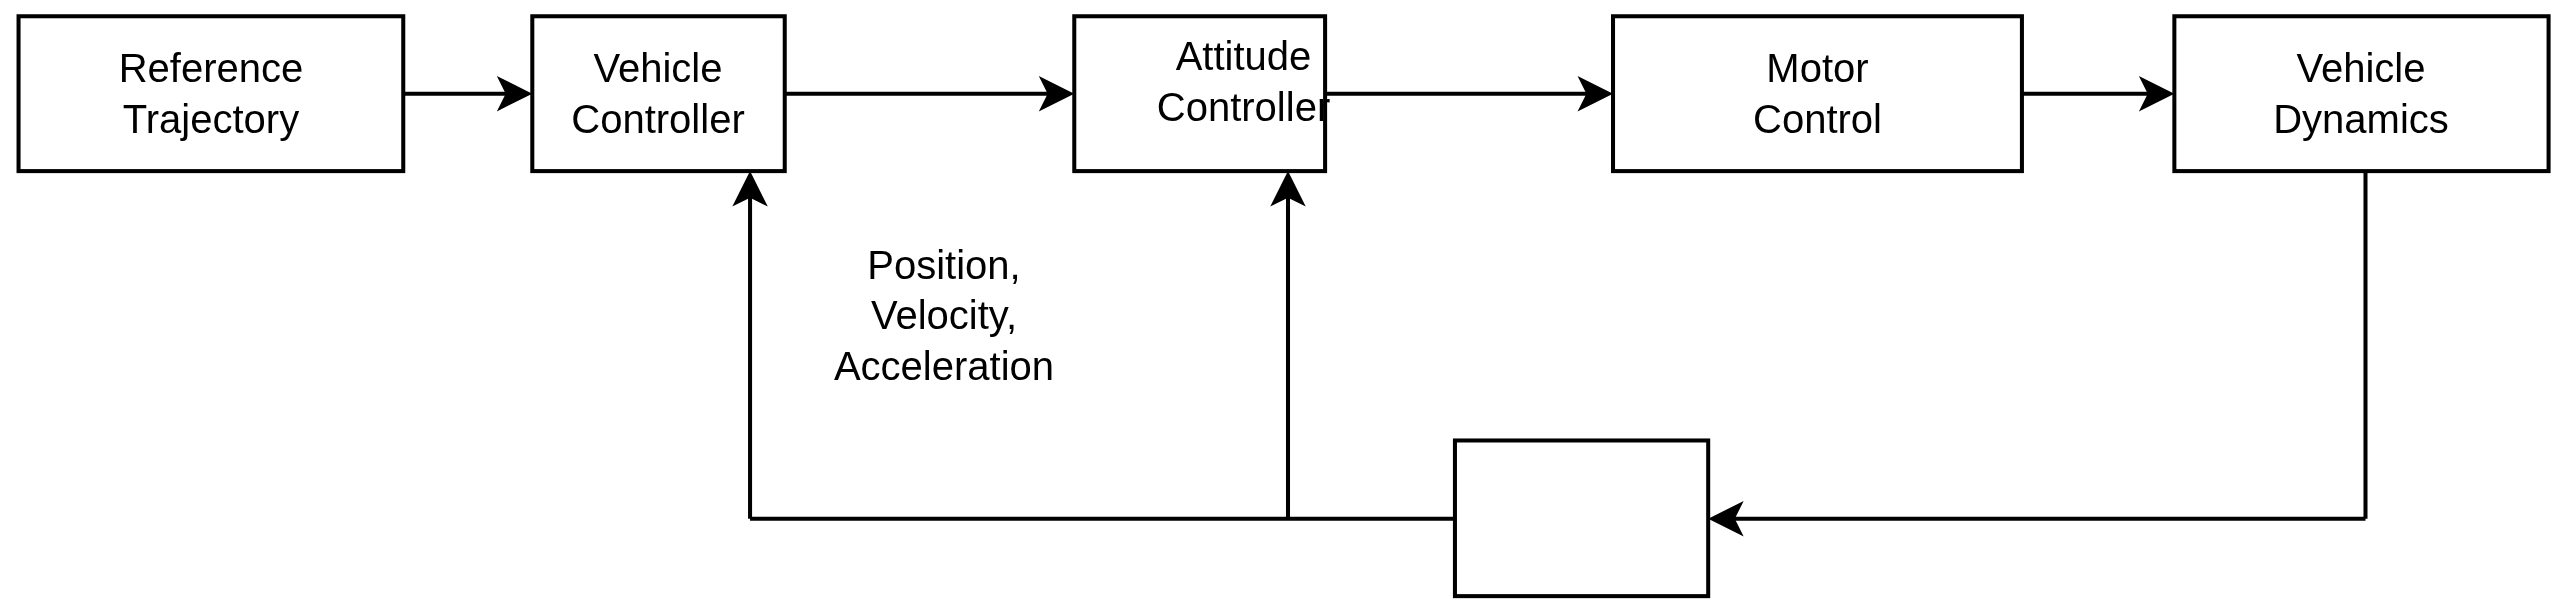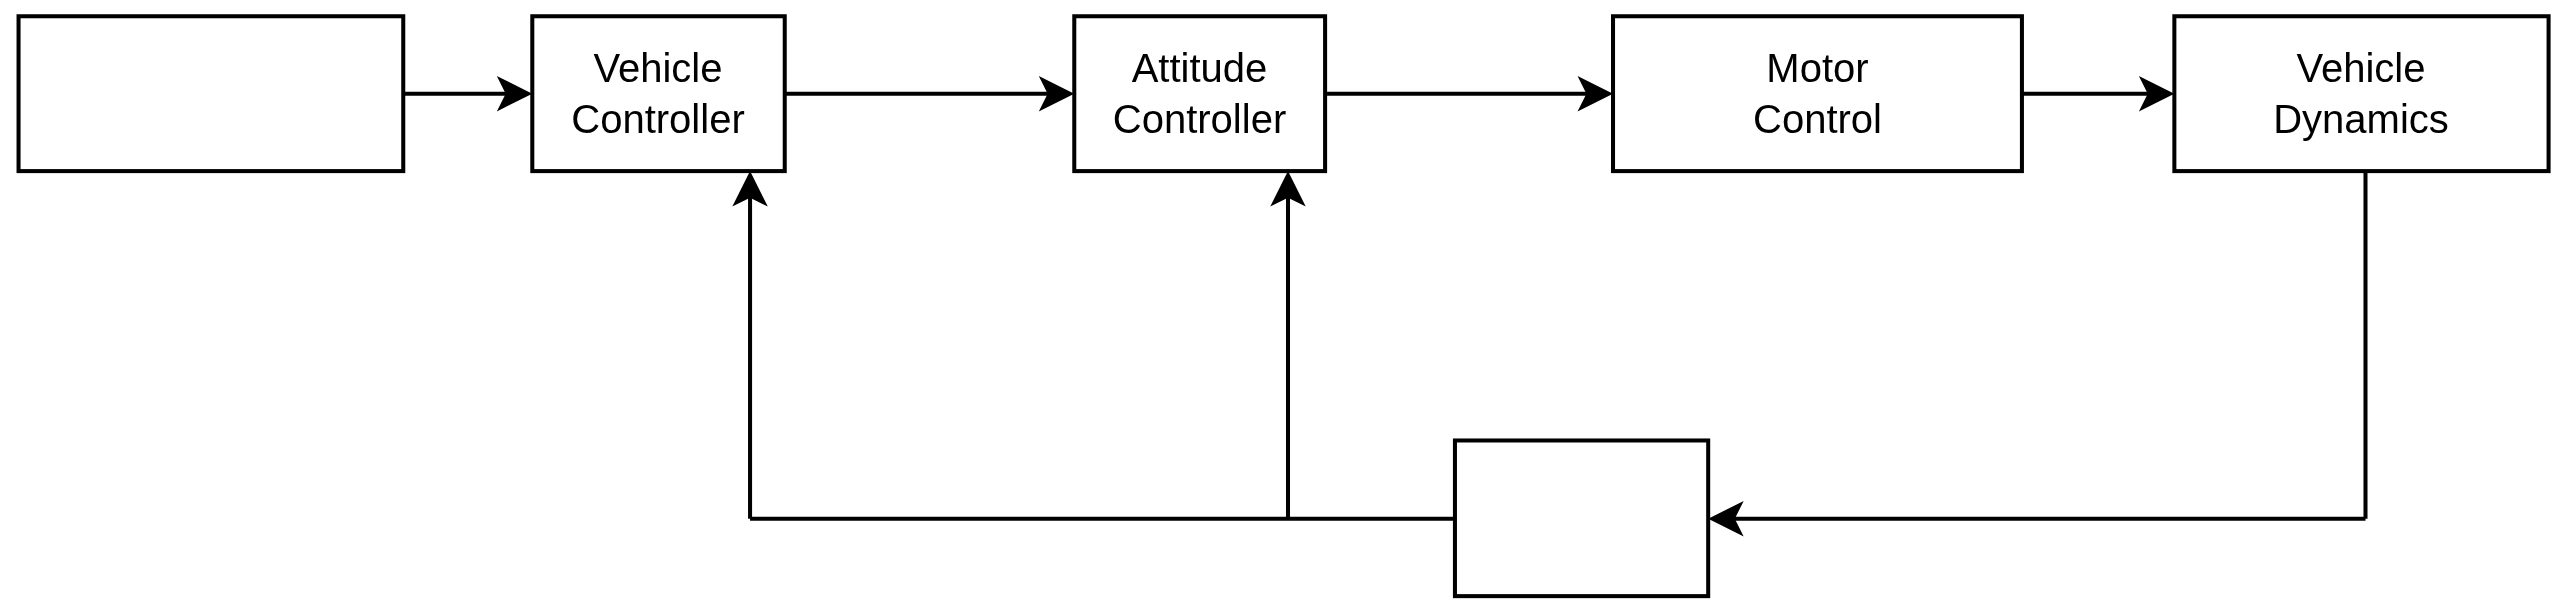--- a/index.html
+++ b/index.html
@@ -107,30 +107,35 @@
 
       <line class="conn-line" x1="1597" y1="643" x2="1597" y2="232"></line>
       <polygon class="arrow-head" points="1597,212 1575,256 1597,245 1619,256"></polygon>
 
       <line class="conn-line" x1="930" y1="643" x2="930" y2="232"></line>
       <polygon class="arrow-head" points="930,212 908,256 930,245 952,256"></polygon>
     </g>
 
   </svg>
 
+  <div class="block-label" style="left:18.5px; top:16px; width:385px; height:155px;">Reference
+Trajectory</div>
 
   <div class="block-label" style="left:532px; top:16px; width:252px; height:155px;">Vehicle
 Controller</div>
 
-  <div class="block-label" style="left:1074px; top:16px; width:251px; height:155px;">Attitude
+  <div class="block-label" style="left:1074px; top:4px; width:251px; height:155px;padding-left:44px;">Attitude
 Controller</div>
 
   <div class="block-label" style="left:2174px; top:16px; width:374px; height:155px;">Vehicle
 Dynamics</div>
 
   <div class="block-label" style="left:1613px; top:16px; width:409px; height:155px;">Motor
 Control</div>
 
 
+  <div class="edge-label" style="left:807px; top:240px; width:274px; text-align:center;">Position,
+Velocity,
+Acceleration</div>
 
 
 </div>
 
 
 </body></html>

